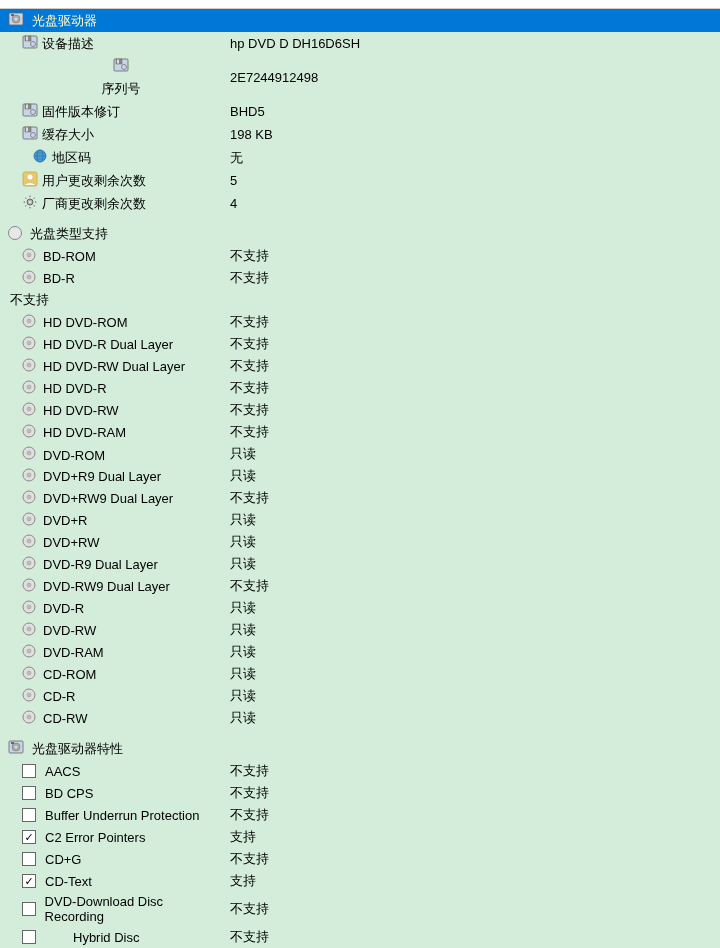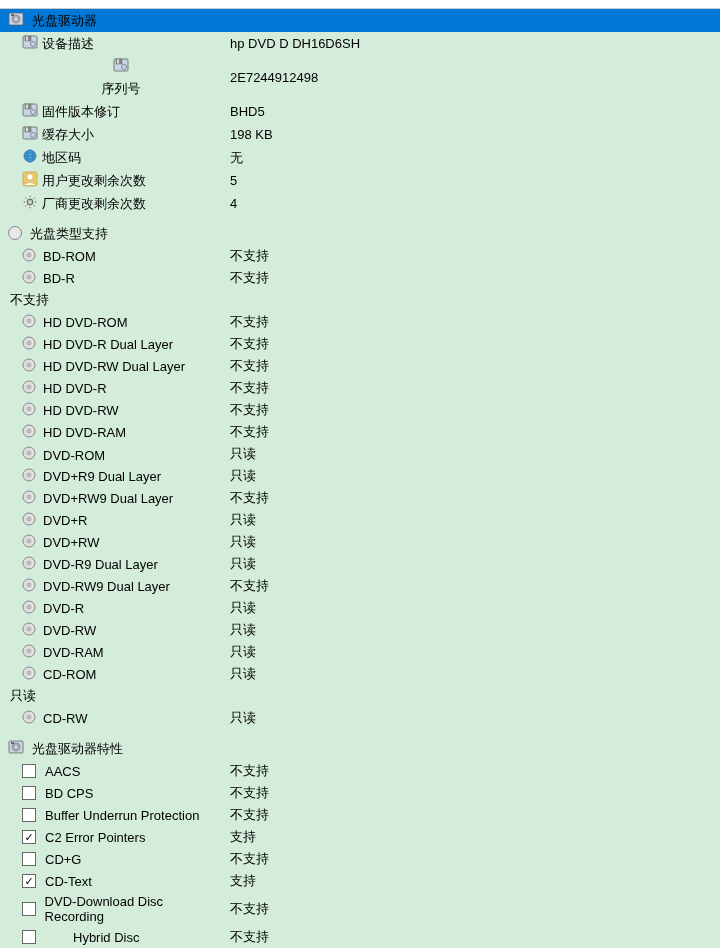--- a/index.html
+++ b/index.html
@@ -99,21 +99,21 @@
 
 <div class="container">
 
   <div class="table-header">
     <div class="col-name"></div>
     <div class="col-value"></div>
   </div>
 
   <div class="table-body" id="table-body">
   <div class="row selected">
-        <div class="cell-name" style="color: #000000; align-items: center;">
+        <div class="cell-name" style="color: #fef9c3; align-items: center;">
           <span><svg width="16" height="16" viewBox="0 0 16 16" xmlns="http://www.w3.org/2000/svg">
     <rect x="1" y="2" width="14" height="12" rx="1" fill="#c8d4e8" stroke="#666" stroke-width="0.8"></rect>
     <ellipse cx="8" cy="8" rx="4" ry="4" fill="#aaa" stroke="#666" stroke-width="0.5"></ellipse>
     <ellipse cx="8" cy="8" rx="1.5" ry="1.5" fill="#ddd"></ellipse>
     <rect x="3" y="3" width="3" height="2" rx="0.3" fill="#666"></rect>
   </svg></span>
           <span class="section-label">光盘驱动器</span>
         </div>
         <div class="cell-value" style="color: white;"></div>
       </div>
@@ -159,21 +159,21 @@
     <rect x="1" y="2" width="14" height="12" rx="1" fill="#c8d4e8" stroke="#666" stroke-width="0.8"></rect>
     <rect x="3" y="2" width="6" height="5" fill="#888" stroke="#666" stroke-width="0.5"></rect>
     <rect x="4" y="2.5" width="2" height="4" fill="#ddd"></rect>
     <ellipse cx="11" cy="10" rx="2.5" ry="2.5" fill="none" stroke="#888" stroke-width="1"></ellipse>
   </svg></span>
           <span>缓存大小</span>
         </div>
         <div class="cell-value">198 KB</div>
       </div>
       <div class="row">
-        <div class="cell-name" style="padding-left: 22px;">
+        <div class="cell-name" style="padding-left: 32px;">
           <span><svg width="16" height="16" viewBox="0 0 16 16" xmlns="http://www.w3.org/2000/svg">
     <circle cx="8" cy="8" r="6" fill="#4a9fd4" stroke="#2a6fa8" stroke-width="0.8"></circle>
     <ellipse cx="8" cy="8" rx="3" ry="6" fill="none" stroke="#2a6fa8" stroke-width="0.7"></ellipse>
     <line x1="2" y1="8" x2="14" y2="8" stroke="#2a6fa8" stroke-width="0.7"></line>
     <line x1="3" y1="5" x2="13" y2="5" stroke="#2a6fa8" stroke-width="0.5"></line>
     <line x1="3" y1="11" x2="13" y2="11" stroke="#2a6fa8" stroke-width="0.5"></line>
   </svg></span>
           <span>地区码</span>
         </div>
         <div class="cell-value">无</div>
@@ -414,20 +414,28 @@
           <span style="margin-right: 3px;"><svg width="14" height="14" viewBox="0 0 14 14" xmlns="http://www.w3.org/2000/svg">
     <circle cx="7" cy="7" r="6" fill="#e0e0e0" stroke="#888" stroke-width="1"></circle>
     <circle cx="7" cy="7" r="2" fill="#ccc" stroke="#888" stroke-width="0.5"></circle>
     <circle cx="7" cy="7" r="0.8" fill="#aaa"></circle>
   </svg></span>
           <span>CD-ROM</span>
         </div>
         <div class="cell-value">只读</div>
       </div>
       <div class="row">
+        <div class="cell-name" style="padding-left: 22px;">
+          <span style="margin-right: 3px;"><svg width="14" height="14" viewBox="0 0 14 14" xmlns="http://www.w3.org/2000/svg">
+    <circle cx="7" cy="7" r="6" fill="#e0e0e0" stroke="#888" stroke-width="1"></circle>
+    <circle cx="7" cy="7" r="2" fill="#ccc" stroke="#888" stroke-width="0.5"></circle>
+    <circle cx="7" cy="7" r="0.8" fill="#aaa"></circle>
+  </svg></span>
+          <span>CD-R</span>
+        </div>
         <div class="cell-value">只读</div>
       </div>
       <div class="row">
         <div class="cell-name" style="padding-left: 22px;">
           <span style="margin-right: 3px;"><svg width="14" height="14" viewBox="0 0 14 14" xmlns="http://www.w3.org/2000/svg">
     <circle cx="7" cy="7" r="6" fill="#e0e0e0" stroke="#888" stroke-width="1"></circle>
     <circle cx="7" cy="7" r="2" fill="#ccc" stroke="#888" stroke-width="0.5"></circle>
     <circle cx="7" cy="7" r="0.8" fill="#aaa"></circle>
   </svg></span>
           <span>CD-RW</span>

